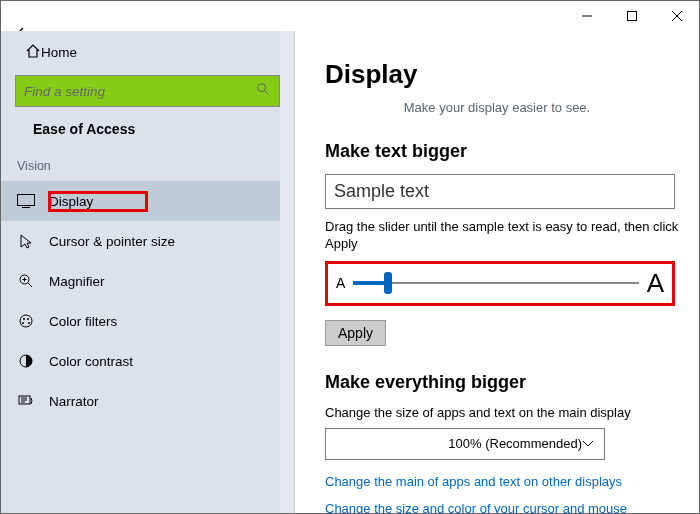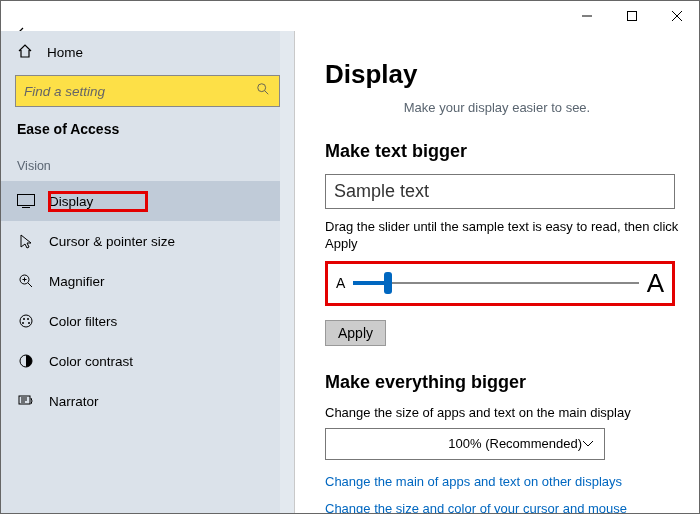--- a/index.html
+++ b/index.html
@@ -9,27 +9,27 @@
   .titlebar .title-area { position: absolute; left: 0; top: 16px; height: 38px; display:flex; align-items:center; }
   .titlebar .back { width: 40px; text-align:center; font-size: 16px; color:#333; cursor:pointer;}
   .titlebar .app-title { font-size: 12px; color:#000; }
   .win-controls { display:flex; }
   .win-btn { width: 45px; height: 30px; display:flex; align-items:center; justify-content:center; font-size:11px; color:#000; cursor:pointer;}
   .win-btn svg { width:10px; height:10px; }
 
   .body-area { display:flex; height: calc(514px - 30px); }
 
   .sidebar { width: 294px; background: #dbe2ea; padding-top: 4px; position:relative; border-right: 1px solid #c9c9c9;}
-  .sidebar .home-row { display:flex; align-items:center; height:34px; padding-left: 16px; gap:14px; font-size:13.5px; color:#000; cursor:pointer;}
-  .searchbox { margin: 6px 14px 10px 14px; height: 32px; border:1px solid #888; background:#fde047; display:flex; align-items:center; padding: 0 8px; }
+  .sidebar .home-row { display:flex; align-items:center; height:34px; padding-left: 24px; font-size:13.5px; color:#000; cursor:pointer;}
+  .searchbox { margin: 6px 14px 10px 14px; height: 32px; border:1px solid #888; background:#84cc16; display:flex; align-items:center; padding: 0 8px; }
   .searchbox input { flex:1; background:transparent; border:none; outline:none; font-size:13.5px; color:#555; font-style:italic;}
   .searchbox input::placeholder{ color:#666; font-style:italic;}
   .search-ic { width:16px; text-align:center; }
 
-  .section-title { font-size: 14px; font-weight:600; padding: 4px 16px 18px 16px; color:#000;}
+  .section-title { font-size: 14px; font-weight:600; padding: 4px 16px 18px 16px; color:#000;margin-left:16px;}
   .category-label { font-size: 12.5px; color:#5b6673; padding: 4px 16px 8px 16px;}
 
   .nav-item { display:flex; align-items:center; height: 40px; padding-left: 16px; gap:14px; font-size:13.5px; color:#000; cursor:pointer;}
   .nav-item.active { background:#c0cbd8; }
   .nav-item .ic { width:18px; height:18px; display:flex; align-items:center; justify-content:center; flex-shrink:0;}
   .scroll-track { position:absolute; top:0; right:0; bottom:0; width:14px; background:#e3e9ef;}
 
   .red-outline-side { outline: 3px solid #e30000; outline-offset:-2px; width: 98px; }
 
   .content { flex:1; padding: 28px 30px 10px 30px; overflow:hidden; color:#000;}

